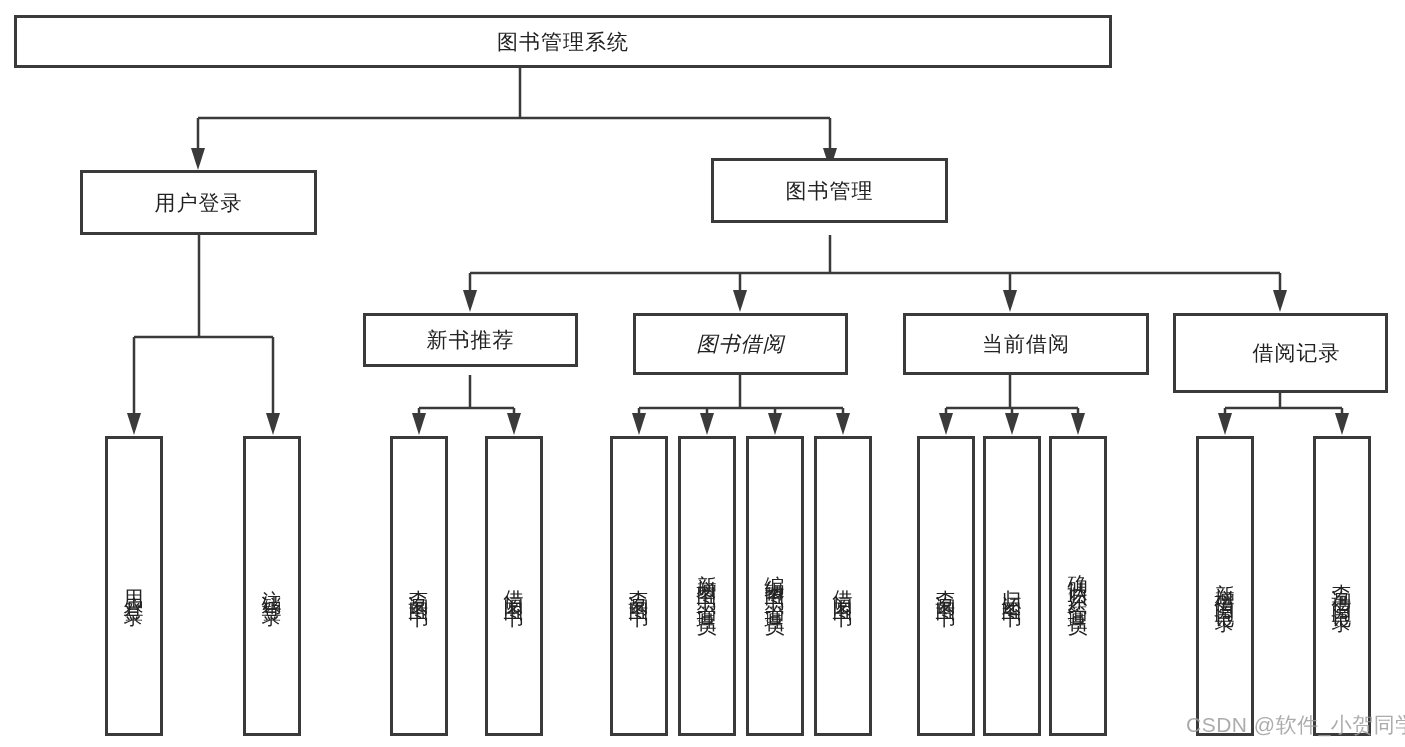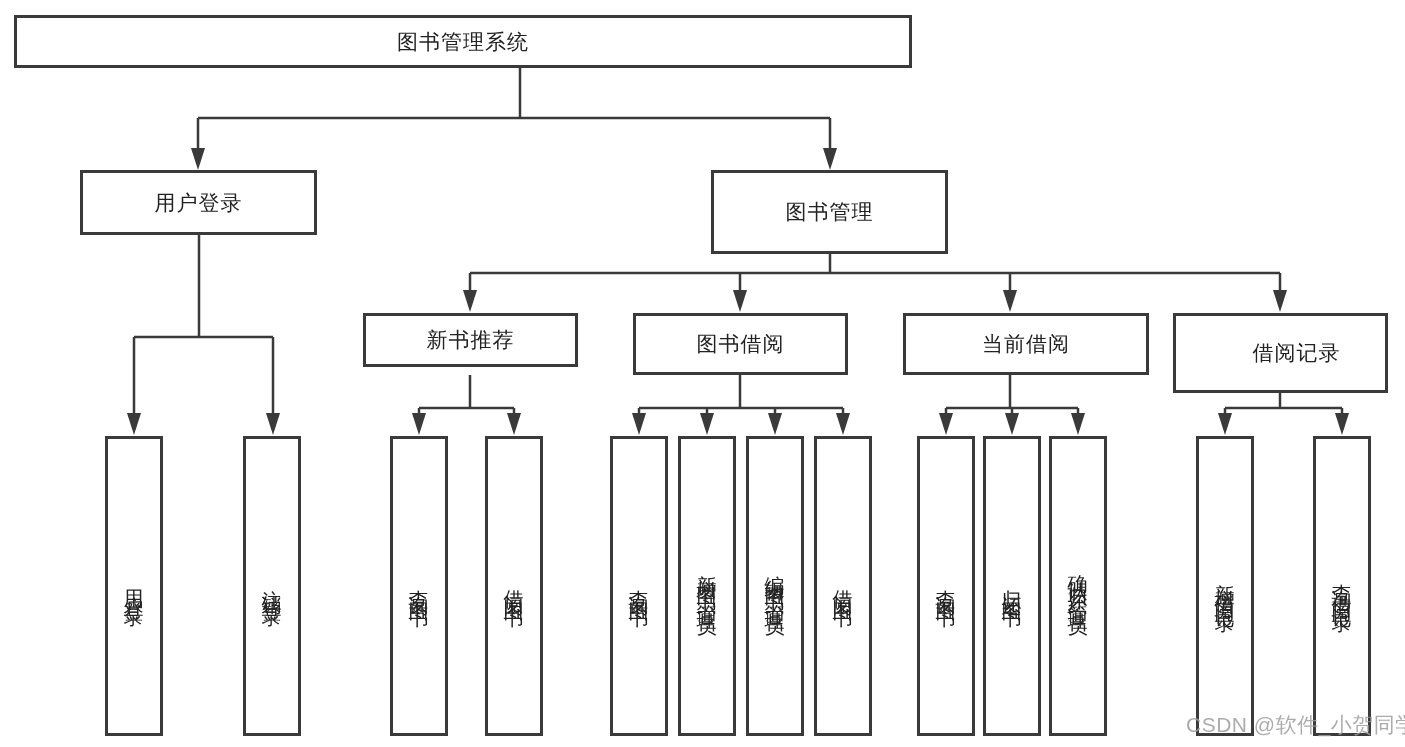--- a/index.html
+++ b/index.html
@@ -41,25 +41,25 @@
     height: 300px;
     top: 436px;
     font-size: 20px;
   }
   .vnode span {
     writing-mode: vertical-rl;
     text-orientation: mixed;
     letter-spacing: 6px;
     line-height: 1;
   }
-  .root-box   { left: 14px;  top: 15px;  width: 898px; height: 53px; }
+  .root-box   { left: 14px;  top: 15px;  width: 1098px; height: 53px; }
   .l2-user    { left: 80px;  top: 170px; width: 237px;  height: 65px; }
-  .l2-book    { left: 711px; top: 170px; width: 237px;  height: 84px; text-align: center; }
+  .l2-book    { left: 711px; top: 158px; width: 237px;  height: 65px; text-align: center; }
   .l3-a { left: 363px;  top: 313px; width: 215px; height: 54px; }
-  .l3-b { left: 633px;  top: 313px; width: 215px; height: 62px; }
+  .l3-b { left: 633px;  top: 313px; width: 215px; height: 62px; font-style: italic; }
   .l3-c { left: 903px;  top: 313px; width: 246px; height: 62px; }
   .l3-d { left: 1173px; top: 313px; width: 215px; height: 80px; padding-left: 32px; }
   .v-1  { left: 105px;  }
   .v-2  { left: 243px;  }
   .v-3  { left: 390px;  }
   .v-4  { left: 485px;  }
   .v-5  { left: 610px;  }
   .v-6  { left: 678px;  }
   .v-7  { left: 746px;  }
   .v-8  { left: 814px;  }

